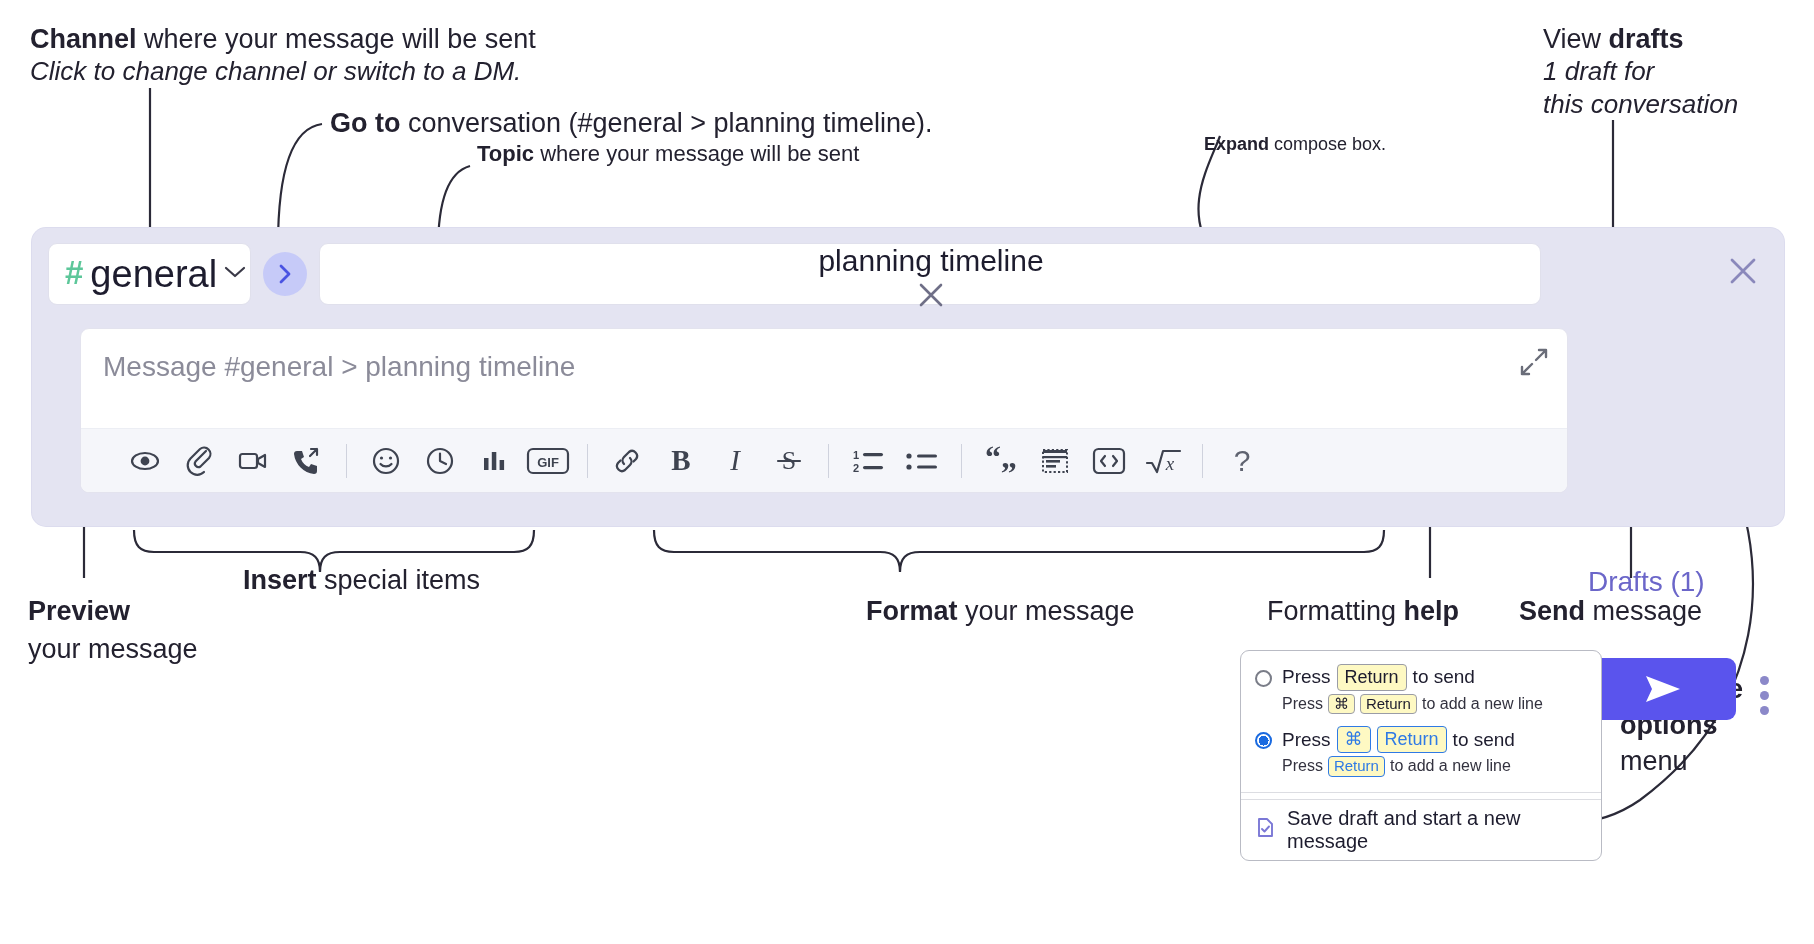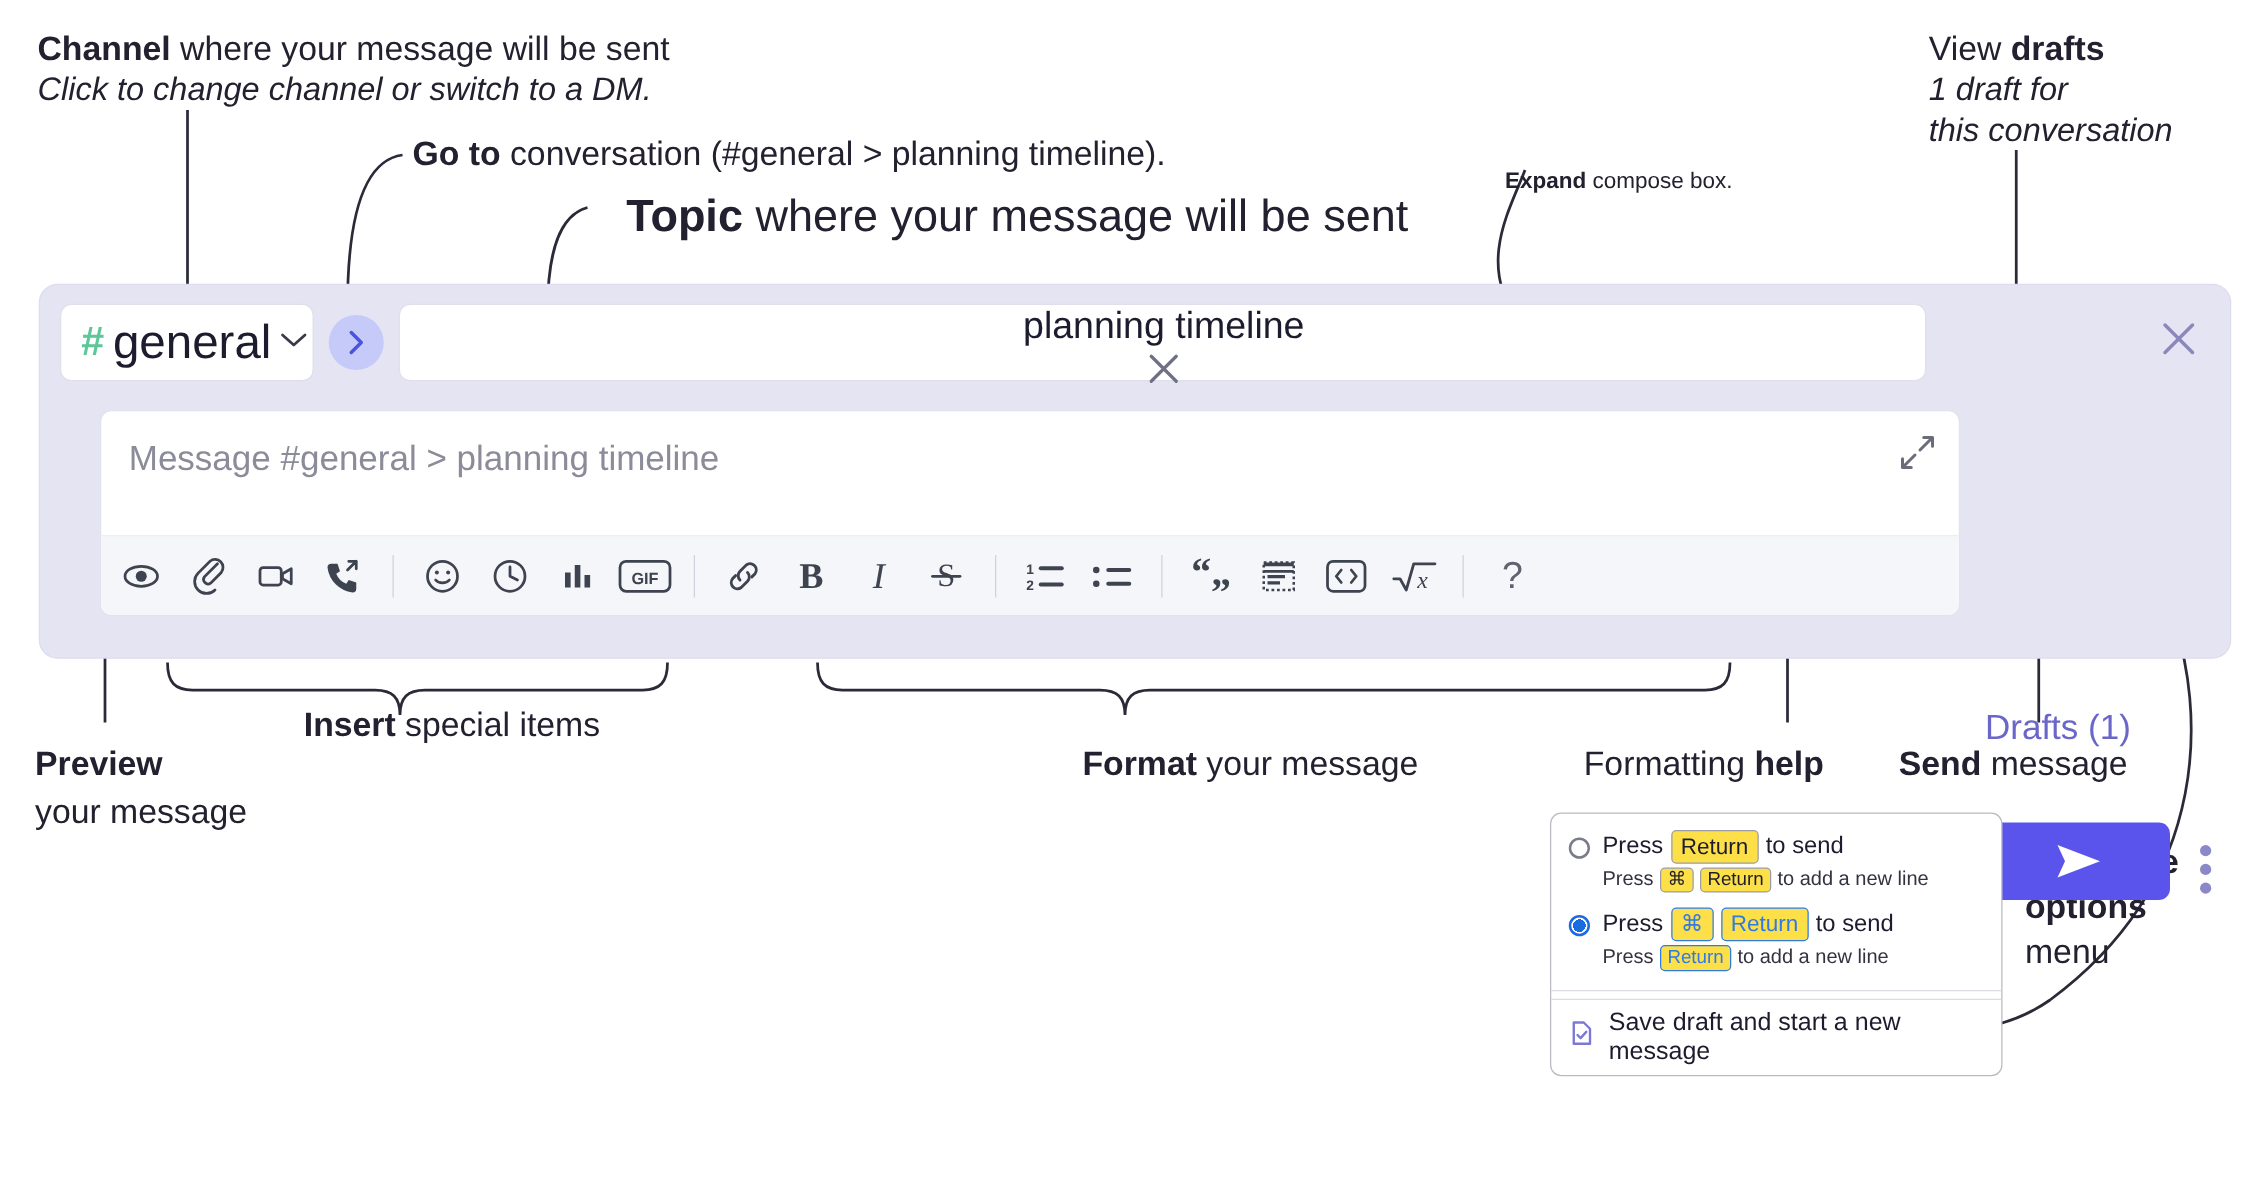--- a/index.html
+++ b/index.html
@@ -9,21 +9,21 @@
     color:#1d1c2e;overflow:hidden;position:relative;
   }
   .stage{position:absolute;left:0;top:0;width:1498px;height:944px;}
 
   
   .anno{position:absolute;color:#23212f;line-height:1.28;white-space:nowrap;}
   .anno b{font-weight:700;}
   .a-chan     {left:30px;  top:22px;  font-size:27px;}
   .a-chan2    {left:30px;  top:55px;  font-size:26px;font-style:italic;}
   .a-goto     {left:330px; top:106px; font-size:27px;}
-  .a-topic    {left:477px; top:150px; font-size:36px;margin-left:24px;}
+  .a-topic    {left:477px; top:140px; font-size:22px;}
   .a-expand   {left:1204px;top:106px; font-size:18px;margin-top:27px;}
   .a-drafts   {left:1543px;top:22px;  font-size:27px;}
   .a-drafts2  {left:1543px;top:55px;  font-size:26px;font-style:italic;}
   .a-drafts3  {left:1543px;top:88px;  font-size:26px;font-style:italic;}
   .a-preview  {left:28px;  top:594px; font-size:27px;}
   .a-preview2 {left:28px;  top:632px; font-size:27px;}
   .a-insert   {left:243px; top:563px; font-size:27px;}
   .a-format   {left:866px; top:594px; font-size:27px;}
   .a-help     {left:1267px;top:594px; font-size:27px;}
   .a-send     {left:1519px;top:594px; font-size:27px;}
@@ -62,21 +62,21 @@
   .msgbox{
     position:absolute;left:48px;top:100px;width:1488px;height:165px;background:#fff;
     border:1px solid #e3e3ee;border-radius:9px;box-sizing:border-box;overflow:hidden;
   }
   .msg-ph{position:absolute;left:22px;top:22px;font-size:28px;color:#8b8b99;}
   .expand-btn{position:absolute;right:18px;top:18px;cursor:pointer;}
 
   .toolbar{
     position:absolute;left:0;bottom:0;width:100%;height:64px;
     background:#f5f6fa;border-top:1px solid #eceef4;
-    display:flex;align-items:center;padding-left:6px;box-sizing:border-box;gap:2px;
+    display:flex;align-items:center;padding-left:38px;box-sizing:border-box;gap:2px;
   }
   .tbtn{width:52px;height:52px;display:flex;align-items:center;justify-content:center;cursor:pointer;color:#5f6370;}
   .tsep{width:1px;height:34px;background:#cfd2dd;margin:0 11px;}
   .help-q{font-size:30px;color:#5f6370;}
 
   .drafts-link{
     position:absolute;left:1556px;top:338px;font-size:28px;color:#6b66c9;cursor:pointer;
   }
   .send-btn{
     position:absolute;left:1558px;top:430px;width:146px;height:62px;background:#5a54ed;
@@ -89,21 +89,21 @@
   .menu{
     position:absolute;left:1240px;top:650px;width:362px;
     background:#fff;border:1px solid #b9bbc4;border-radius:9px;
     box-sizing:border-box;padding:10px 0 0 0;
   }
   .m-opt{display:flex;align-items:flex-start;padding:3px 14px 0 14px;}
   .radio{width:17px;height:17px;border-radius:50%;border:2px solid #7a7d88;margin:6px 10px 0 0;flex:0 0 auto;background:#fff;box-sizing:border-box;cursor:pointer;}
   .radio.on{border-color:#1a6ae0;background:radial-gradient(circle,#1a6ae0 0 5px,#fff 5px 100%);}
   .m-line{font-size:19px;color:#1d1c2e;display:flex;align-items:center;gap:6px;flex-wrap:wrap;}
   .m-sub{font-size:16px;color:#33323f;display:flex;align-items:center;gap:5px;margin:3px 0 9px 27px;}
-  .key{border:1px solid #9a9ca6;border-radius:4px;padding:1px 7px;font-size:18px;background:#fde047;color:#1d1c2e;line-height:1.25;}
+  .key{border:1px solid #9a9ca6;border-radius:4px;padding:1px 7px;font-size:18px;background:#fef9c3;color:#1d1c2e;line-height:1.25;}
   .key.sm{font-size:15px;padding:0px 5px;}
   .key.blue{border-color:#2f7ae5;color:#2f7ae5;}
   .m-divider{height:1px;background:#dcdde2;margin:6px 0 0 0;}
   .m-item{display:flex;align-items:center;gap:11px;padding:7px 14px;font-size:20px;color:#1d1c2e;cursor:pointer;}
   .m-item svg{flex:0 0 auto;}
 </style>
 </head>
 <body>
 
 <div class="stage">

